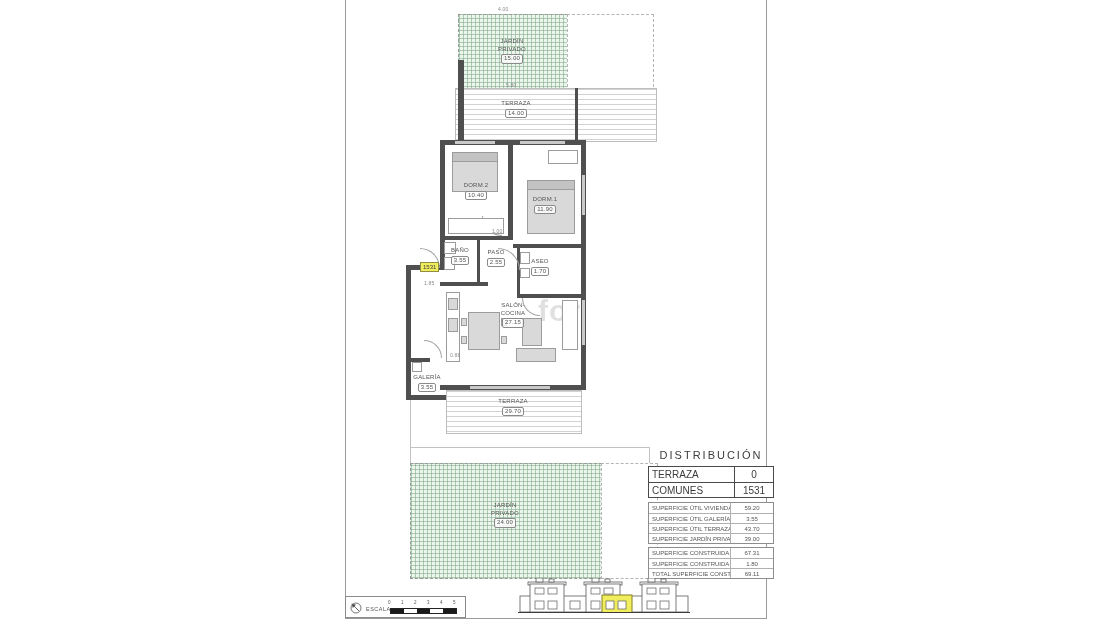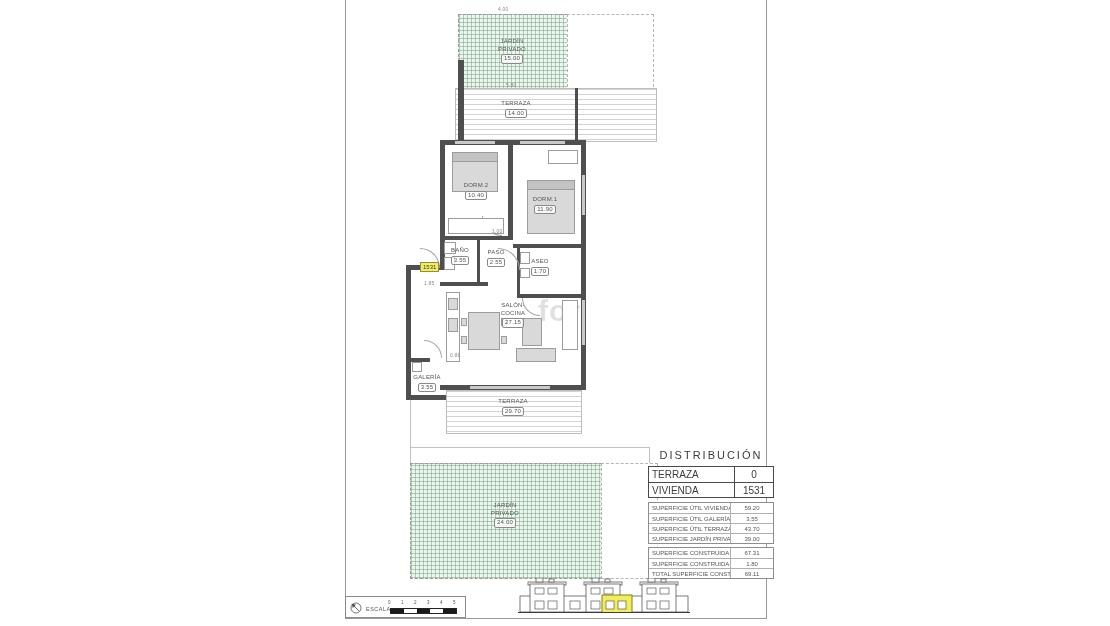--- a/index.html
+++ b/index.html
@@ -195,21 +195,21 @@
     <span class="val">24.00</span>
   </div>
 
   <div class="panel-title">DISTRIBUCIÓN</div>
   <div class="tbl tblA">
     <div class="row">
       <div class="lbl">TERRAZA</div>
       <div class="v">0</div>
     </div>
     <div class="row">
-      <div class="lbl">VIVIENDA</div>
+      <div class="lbl">COMUNES</div>
       <div class="v">1531</div>
     </div>
   </div>
   <div class="tbl tblS" style="top:502px;">
     <div class="row">
       <div class="lbl">SUPERFICIE ÚTIL VIVIENDA</div>
       <div class="v">59.20</div>
     </div>
     <div class="row">
       <div class="lbl">SUPERFICIE ÚTIL GALERÍA</div>

